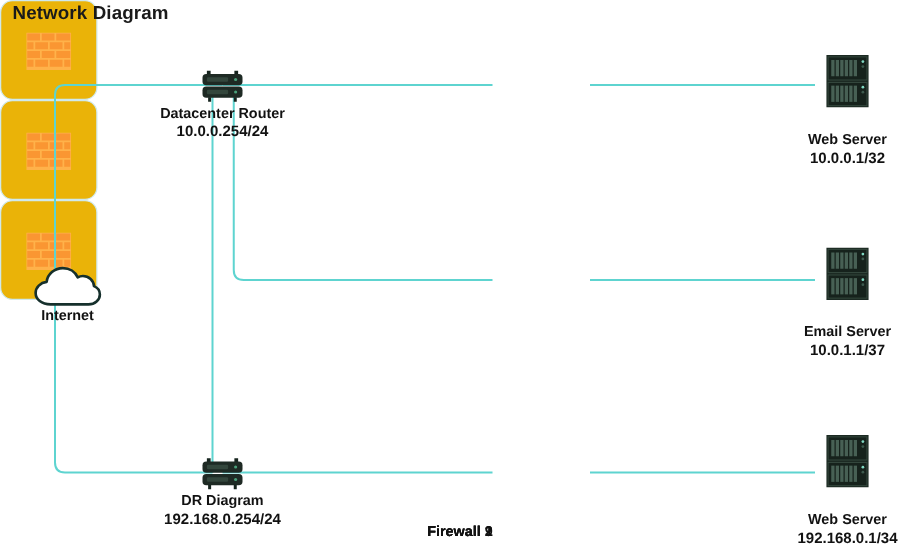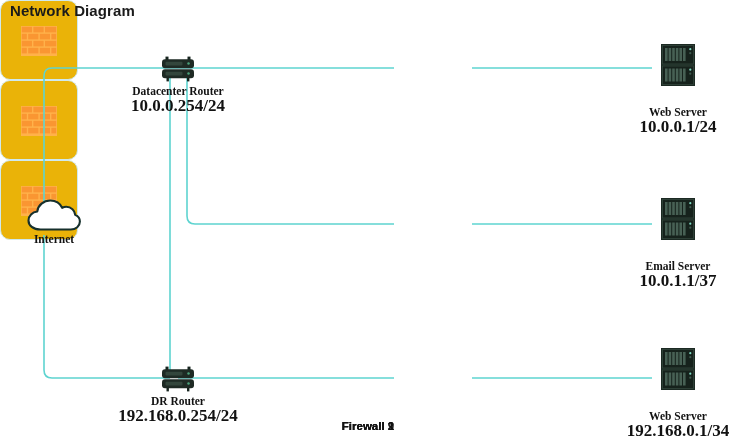--- a/index.html
+++ b/index.html
@@ -39,41 +39,40 @@
     letter-spacing: 0.1px;
     white-space: nowrap;
   }
 
   
   .node {
     position: absolute;
     display: flex;
     flex-direction: column;
     align-items: center;
-    font-family: Liberation Serif, serif;
   }
   .node-label {
     font-size: 11.5px;
     font-weight: bold;
     color: #121212;
     line-height: 13.5px;
     white-space: nowrap;
     text-align: center;
   }
   .node-sublabel {
-    font-size: 17px;
+    font-size: 12px;
     font-weight: bold;
     color: #121212;
     line-height: 13.5px;
     white-space: nowrap;
     text-align: center;
   }
 
   
-  .cloud-node { left: 18px; top: 198px; width: 72px; }
+  .cloud-node { left: 18px; top: 212px; width: 72px; }
   .cloud-icon { width: 56px; height: 34px; display: block; }
   .cloud-node .node-label { margin-top: 1px; }
 
   
   .router-node { width: 140px; }
   .router-icon { width: 34px; height: 26px; display: block; }
   .router-node .node-label { margin-top: 3px; }
   #router-datacenter { left: 108px; top: 56px; }
   #router-dr        { left: 108px; top: 366px; }
 
@@ -187,21 +186,21 @@
       <rect x="26.5" y="0.6" width="3" height="3.4" fill="#16241e"></rect>
       <rect x="1" y="3.2" width="32" height="9" rx="3" fill="#1e2a24"></rect>
       <rect x="4.5" y="5.8" width="17" height="3.6" rx="1" fill="#33463c"></rect>
       <circle cx="27.5" cy="7.6" r="1.25" fill="#4aa07a"></circle>
       <rect x="1" y="13.2" width="32" height="9" rx="3" fill="#1e2a24"></rect>
       <rect x="4.5" y="15.8" width="17" height="3.6" rx="1" fill="#33463c"></rect>
       <circle cx="27.5" cy="17.6" r="1.25" fill="#4aa07a"></circle>
       <rect x="5.5" y="21.8" width="2.4" height="3.6" fill="#16241e"></rect>
       <rect x="26.0" y="21.8" width="2.4" height="3.6" fill="#16241e"></rect>
     </svg>
-    <div class="node-label">DR Router</div>
+    <div class="node-label">DR Diagram</div>
     <div class="node-sublabel">192.168.0.254/24</div>
   </div>
 
   <div class="firewall-node" id="firewall-1">
     <svg class="firewall-icon" viewBox="0 0 36 30">
       <rect x="0" y="0" width="36" height="30" fill="#ffb24a"></rect>
       <g fill="#fa9632">
         <rect x="0.8" y="0.8" width="10.2" height="5.6"></rect>
         <rect x="12.4" y="0.8" width="10.2" height="5.6"></rect>
         <rect x="24.0" y="0.8" width="11.2" height="5.6"></rect>
@@ -287,21 +286,21 @@
         <rect x="7.6" y="24.5" width="2.6" height="13"></rect>
         <rect x="11.2" y="24.5" width="2.6" height="13"></rect>
         <rect x="14.8" y="24.5" width="2.6" height="13"></rect>
         <rect x="18.4" y="24.5" width="2.6" height="13"></rect>
         <rect x="22.0" y="24.5" width="2.6" height="13"></rect>
       </g>
       <circle cx="29.3" cy="25.7" r="1.1" fill="#7fd8c2"></circle>
       <circle cx="29.3" cy="29.7" r="1.1" fill="#3d5a4e"></circle>
     </svg>
     <div class="node-label">Web Server</div>
-    <div class="node-sublabel">10.0.0.1/24</div>
+    <div class="node-sublabel">10.0.0.1/32</div>
   </div>
 
   <div class="node server-node" id="server-email">
     <svg class="server-icon" viewBox="0 0 34 42">
       <rect x="0" y="0" width="34" height="42" fill="#1c2a23"></rect>
       <rect x="1.5" y="1.5" width="31" height="18.5" fill="#16221c" stroke="#33463c" stroke-width="0.8"></rect>
       <g fill="#476054">
         <rect x="4" y="4" width="2.6" height="13"></rect>
         <rect x="7.6" y="4" width="2.6" height="13"></rect>
         <rect x="11.2" y="4" width="2.6" height="13"></rect>

